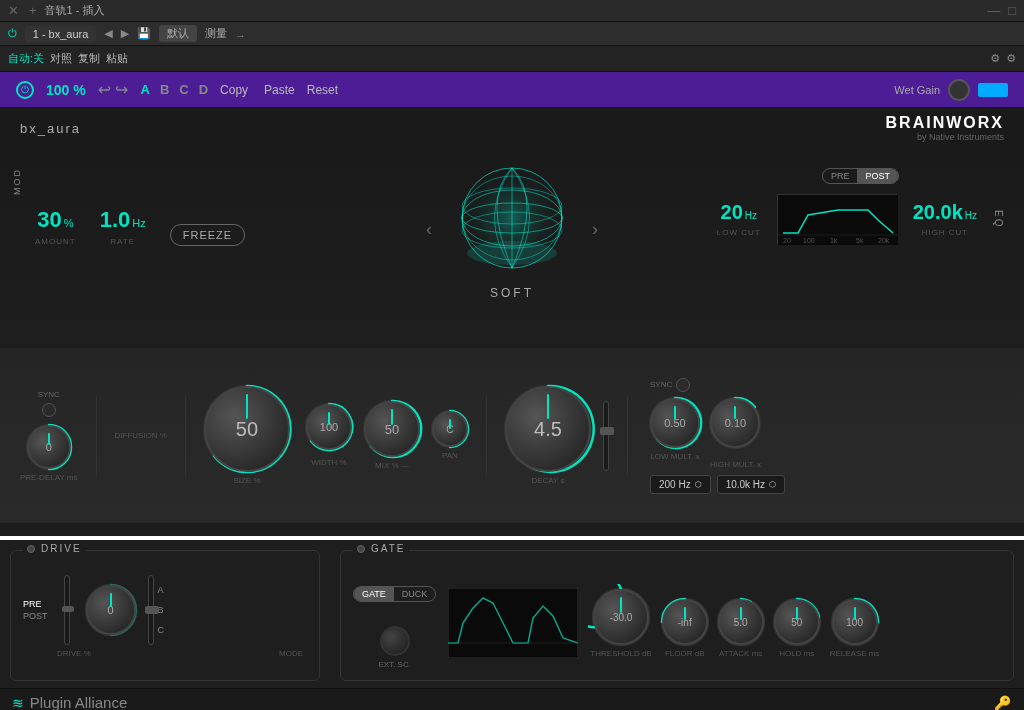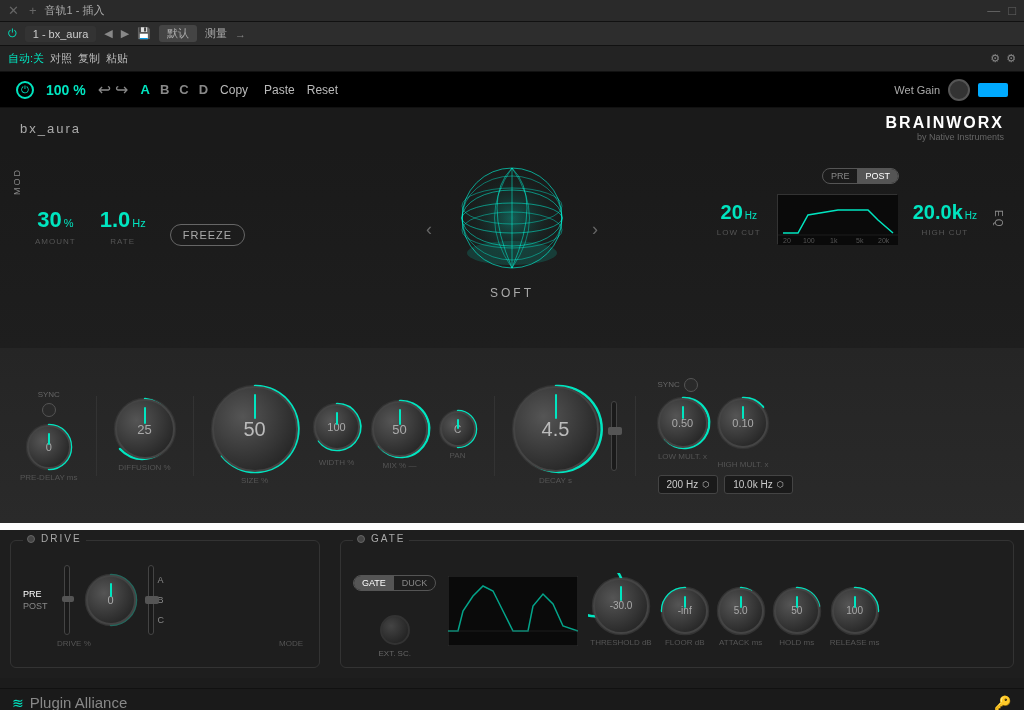--- a/index.html
+++ b/index.html
@@ -45,21 +45,21 @@
       align-items: center;
       padding: 0 8px;
       border-bottom: 1px solid #111;
       gap: 6px;
     }
     .plugin-toolbar span { font-size: 11px; color: #bbb; }
 
     
     .top-bar {
       height: 36px;
-      background: #000000;
+      background: #4c1d95;
       display: flex;
       align-items: center;
       padding: 0 16px;
       border-bottom: 1px solid #111;
       gap: 20px;
     }
     .top-bar-left { display: flex; align-items: center; gap: 12px; }
     .power-btn {
       width: 18px; height: 18px;
       border: 2px solid #00e5c0;
@@ -260,21 +260,22 @@
       align-items: center;
       gap: 4px;
     }
     .freq-selector::after { content: '⬡'; font-size: 8px; }
 
     
     .bottom-sections {
       display: flex;
       height: 155px;
       background: #1e1e1e;
-      border-top: 7px solid #ffffff;
+      border-top: 4px solid #ffffff;
+      margin-top: 13px;
     }
 
     .drive-section {
       width: 310px;
       border: 1px solid #333;
       border-radius: 6px;
       margin: 10px;
       padding: 8px 12px;
       position: relative;
     }
@@ -639,29 +640,20 @@
               <span style="color:#aaa; font-size:11px;">0</span>
             </div>
           </div>
           <span style="color:#555; font-size:8px; text-align:center;">PRE-DELAY ms</span>
         </div>
       </div>
 
       <div class="sep"></div>
 
       <div style="display:flex; flex-direction:column; align-items:center; gap:4px;">
-        <div class="knob-container">
-          <svg width="70" height="70" class="knob-svg">
-            <circle cx="35" cy="35" r="30" class="ring-dark"></circle>
-            <path d="M 35 5 A 30 30 0 1 1 10 55" class="ring-teal"></path>
-          </svg>
-          <div class="knob" style="width:60px; height:60px;">
-            <span style="color:#aaa; font-size:13px;">25</span>
-          </div>
-        </div>
         <span style="color:#555; font-size:8px;">DIFFUSION %</span>
       </div>
 
       <div class="sep"></div>
 
       <div style="display:flex; flex-direction:column; align-items:center; gap:4px;">
         <div class="knob-container">
           <svg width="96" height="96" class="knob-svg">
             <circle cx="48" cy="48" r="43" class="ring-dark"></circle>
             <path d="M 48 5 A 43 43 0 1 1 15 75" class="ring-teal"></path>

